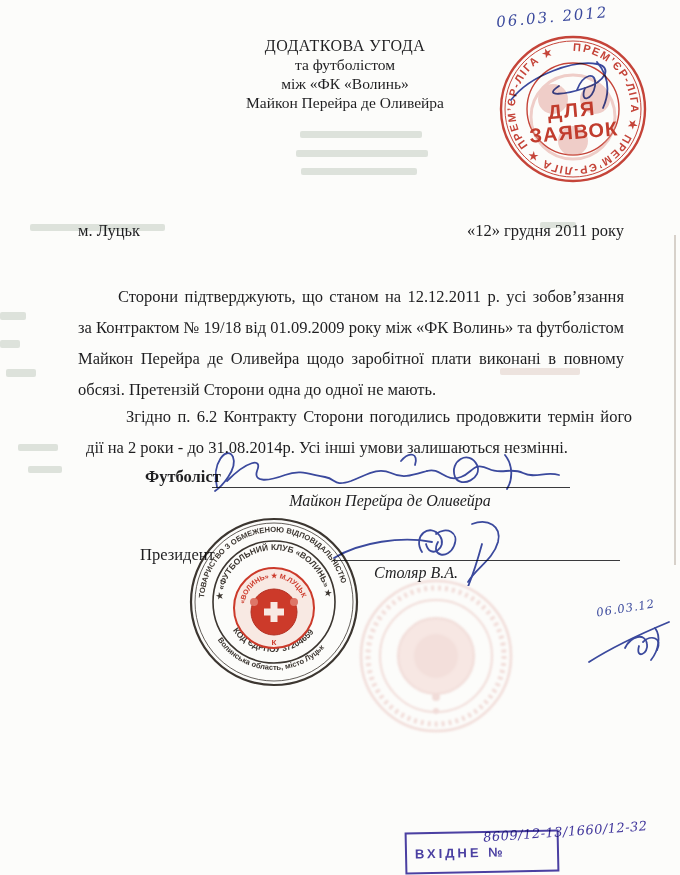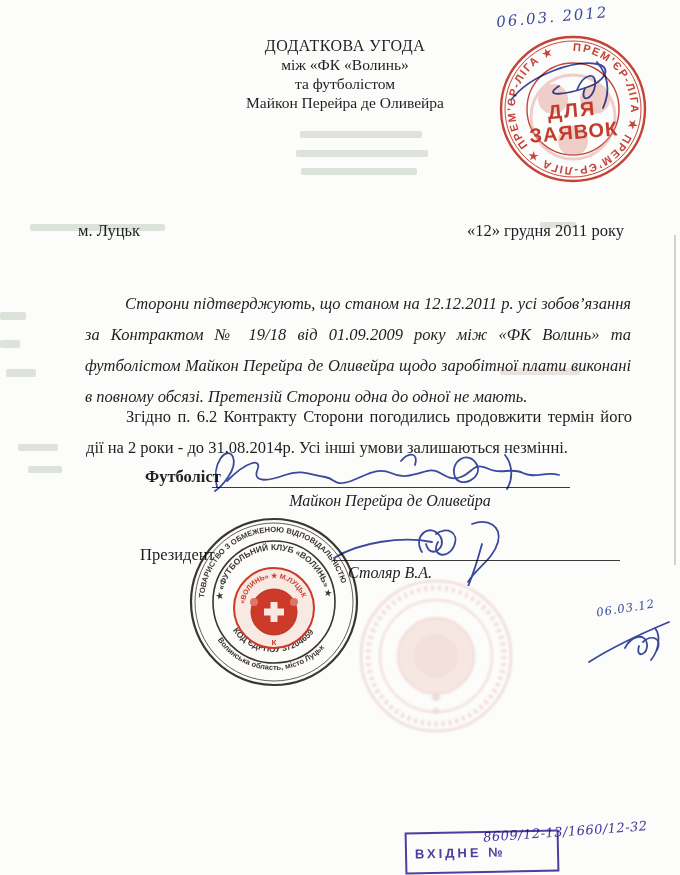--- a/index.html
+++ b/index.html
@@ -60,31 +60,31 @@
   <div class="bleed" style="left:0;top:312px;width:26px;height:8px;"></div>
   <div class="bleed" style="left:0;top:340px;width:20px;height:8px;"></div>
   <div class="bleed" style="left:6px;top:369px;width:30px;height:8px;"></div>
   <div class="bleed warm" style="left:500px;top:368px;width:80px;height:7px;"></div>
   <div class="bleed" style="left:18px;top:444px;width:40px;height:7px;"></div>
   <div class="bleed" style="left:28px;top:466px;width:34px;height:7px;"></div>
   <div class="scan-edge"></div>
 
   <div class="title-block">
     <div class="t1">ДОДАТКОВА УГОДА</div>
+    <div>та футболістом</div>
     <div>між «ФК «Волинь»</div>
-    <div>та футболістом</div>
     <div>Майкон Перейра де Оливейра</div>
   </div>
 
   <div class="row-place">
     <span class="place">м. Луцьк</span>
     <span class="date">«12» грудня 2011 року</span>
   </div>
 
-  <p class="body-text p1" style="margin:7px;font-style:italic;">Сторони підтверджують, що станом на 12.12.2011 р. усі зобов’язання за Контрактом № 19/18 від 01.09.2009 року між «ФК Волинь» та футболістом Майкон Перейра де Оливейра щодо заробітної плати виконані в повному обсязі.  Претензій Сторони одна до одної не мають.</p>
+  <p class="body-text p1" style="margin:0;">Сторони підтверджують, що станом на 12.12.2011 р. усі зобов’язання за Контрактом № 19/18 від 01.09.2009 року між «ФК Волинь» та футболістом Майкон Перейра де Оливейра щодо заробітної плати виконані в повному обсязі.  Претензій Сторони одна до одної не мають.</p>
   <p class="body-text p2" style="margin:8px;">Згідно п. 6.2 Контракту Сторони погодились продовжити термін його дії на 2 роки - до 31.08.2014р. Усі інші умови залишаються незмінні.</p>
 
   <div class="sig-label" style="left:145px;top:467px;font-weight:bold;">Футболіст</div>
   <div class="sig-line" style="left:212px;top:487px;width:358px;"></div>
   <svg class="sig-svg" style="left:205px;top:441px;" width="370" height="52" viewBox="0 0 370 52">
     <path d="M12,46 C6,22 22,4 28,16 C33,28 16,46 10,50"></path>
     <path d="M22,40 C42,20 58,16 52,30 C48,42 64,40 80,34 C96,28 106,34 120,36 C132,38 128,46 146,40 C162,34 172,26 186,32 C198,38 208,34 222,30"></path>
     <path d="M196,20 C204,10 214,12 210,24"></path>
     <path d="M222,30 C236,26 240,42 256,36 C268,32 268,20 284,28 C296,34 306,26 318,32 C330,38 340,30 354,34"></path>
     <path d="M250,36 c-6,-16 14,-28 22,-12 c6,13 -16,24 -22,12"></path>
@@ -94,21 +94,21 @@
 
   <div class="sig-label" style="left:140px;top:545px;">Президент</div>
   <div class="sig-line" style="left:333px;top:560px;width:287px;"></div>
   <svg class="sig-svg" style="left:330px;top:514px;" width="215" height="72" viewBox="0 0 215 72">
     <path d="M4,44 C30,28 72,22 102,28"></path>
     <path d="M92,38 c-10,-16 8,-30 18,-16 c8,12 -10,24 -14,8"></path>
     <path d="M106,20 c10,-8 24,-2 18,12 c-6,14 -24,10 -16,-4"></path>
     <path d="M142,10 c16,-6 30,2 26,18 c-5,18 -22,26 -30,40"></path>
     <path d="M152,30 c-6,22 -12,40 -20,56"></path>
   </svg>
-  <div class="sig-caption" style="left:348px;top:564px;width:110px;text-align:left;">Столяр В.А.</div>
+  <div class="sig-caption" style="left:348px;top:564px;width:110px;text-align:right;">Столяр В.А.</div>
 
   <svg class="stamp" style="left:497px;top:33px;" width="152" height="152" viewBox="0 0 152 152">
     <circle cx="76" cy="76" r="72" fill="none" stroke="#c8453a" stroke-width="2.4"></circle>
     <circle cx="76" cy="76" r="68" fill="none" stroke="#c8453a" stroke-width="1"></circle>
     <circle cx="76" cy="76" r="46" fill="none" stroke="#c8453a" stroke-width="1.4"></circle>
     <g opacity="0.45">
       <circle cx="76" cy="84" r="42" fill="none" stroke="#e2988e" stroke-width="3"></circle>
       <circle cx="56" cy="66" r="15" fill="#e2988e"></circle>
       <circle cx="98" cy="66" r="15" fill="#e2988e"></circle>
       <circle cx="76" cy="108" r="15" fill="#e2988e"></circle>

